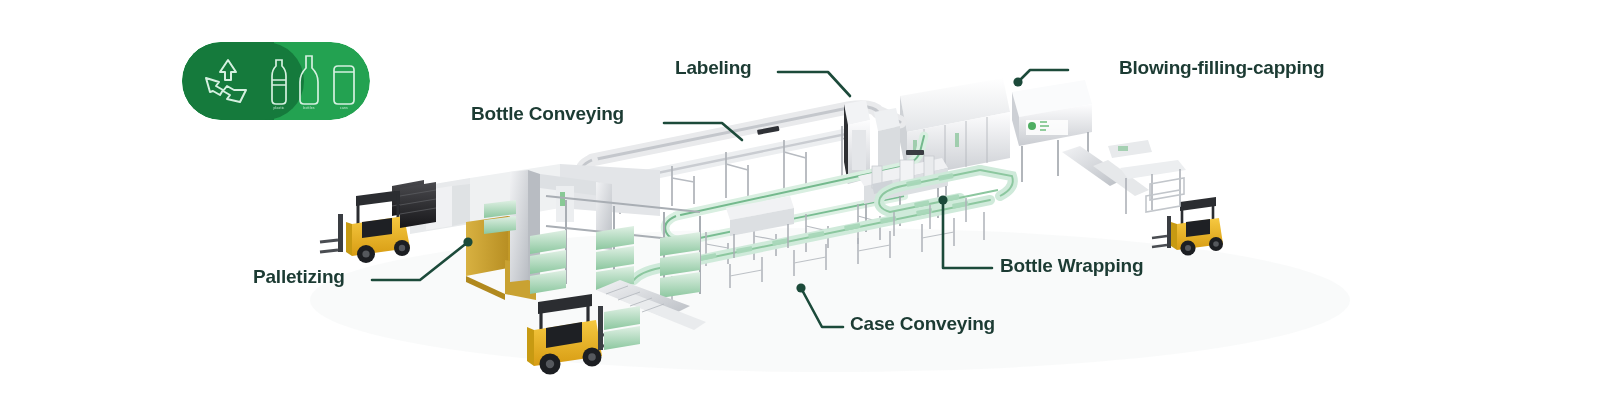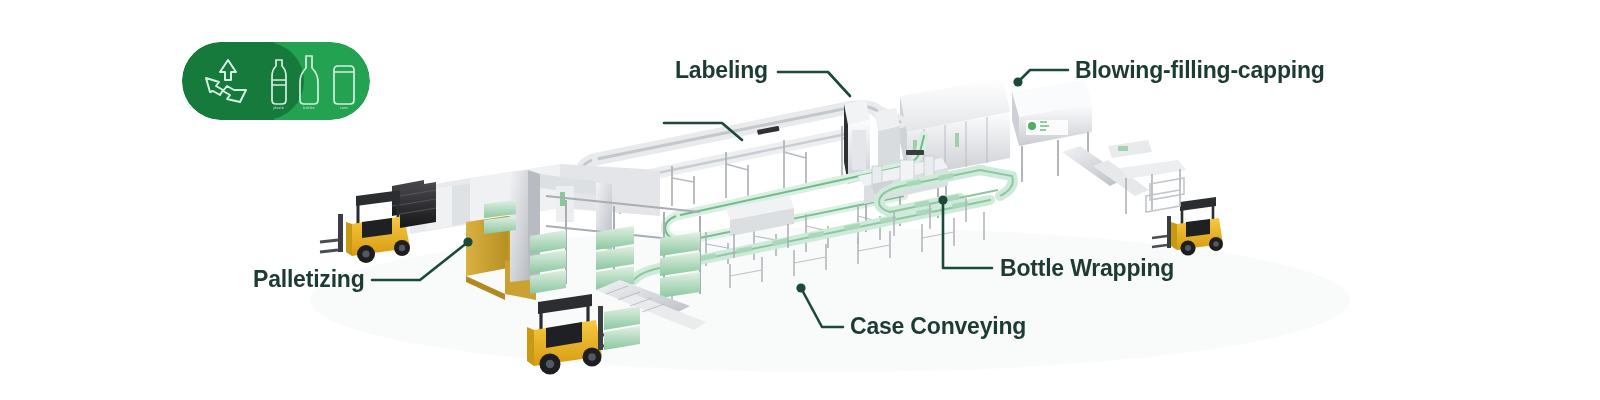--- a/index.html
+++ b/index.html
@@ -8,22 +8,22 @@
 
   
   #badge{position:absolute;left:182px;top:42px;width:188px;height:78px;border-radius:39px;overflow:hidden;}
   #badge .bgR{position:absolute;inset:0;background:#23a251;border-radius:39px;}
   #badge .bgL{position:absolute;left:0;top:0;width:92px;height:78px;background:#157a3c;border-radius:39px 0 0 39px;}
   #badge .bgLcap{position:absolute;left:62px;top:0;width:60px;height:78px;background:#157a3c;border-radius:0 39px 39px 0;}
   #badge svg{position:absolute;left:0;top:0;}
   .bmini{position:absolute;font-size:3.4px;color:#c9ecd6;letter-spacing:.2px;text-align:center;width:34px;}
 
   
-  .callout{position:absolute;color:#1c3b33;font-size:23px;font-weight:600;letter-spacing:-0.2px;white-space:nowrap;line-height:1.22;}
-  .callout.two{text-align:right;}
+  .callout{position:absolute;color:#1c3b33;font-size:19px;font-weight:600;letter-spacing:-0.2px;white-space:nowrap;line-height:1.22;}
+  .callout.two{text-align:right;margin-left:44px;}
 
   
   #scene{position:absolute;left:0;top:0;width:1600px;height:400px;}
   #leaders{position:absolute;left:0;top:0;width:1600px;height:400px;pointer-events:none;}
 </style>
 </head>
 <body>
 
 <div id="stage">
 
@@ -427,20 +427,21 @@
       <g fill="none" stroke="#d5f0e0" stroke-width="1.7">
         <path d="M152 28 Q152 24 156 24 L168 24 Q172 24 172 28 L172 58 Q172 62 168 62 L156 62 Q152 62 152 58 Z"></path>
         <path d="M152 30 L172 30"></path>
       </g>
     </svg>
     <div class="bmini" style="left:80px;top:64px;">plastic</div>
     <div class="bmini" style="left:110px;top:64px;">bottles</div>
     <div class="bmini" style="left:145px;top:64px;">cans</div>
   </div>
 
+  <div class="callout" style="left:471px;top:102px;">Bottle Conveying</div>
 
   <div class="callout" style="left:675px;top:56px;">Labeling</div>
 
   <div class="callout two" style="left:1075px;top:56px;">
     <div>Blowing-filling-capping</div>
   </div>
 
   <div class="callout" style="left:1000px;top:254px;">Bottle Wrapping</div>
 
   <div class="callout" style="left:850px;top:312px;">Case Conveying</div>

